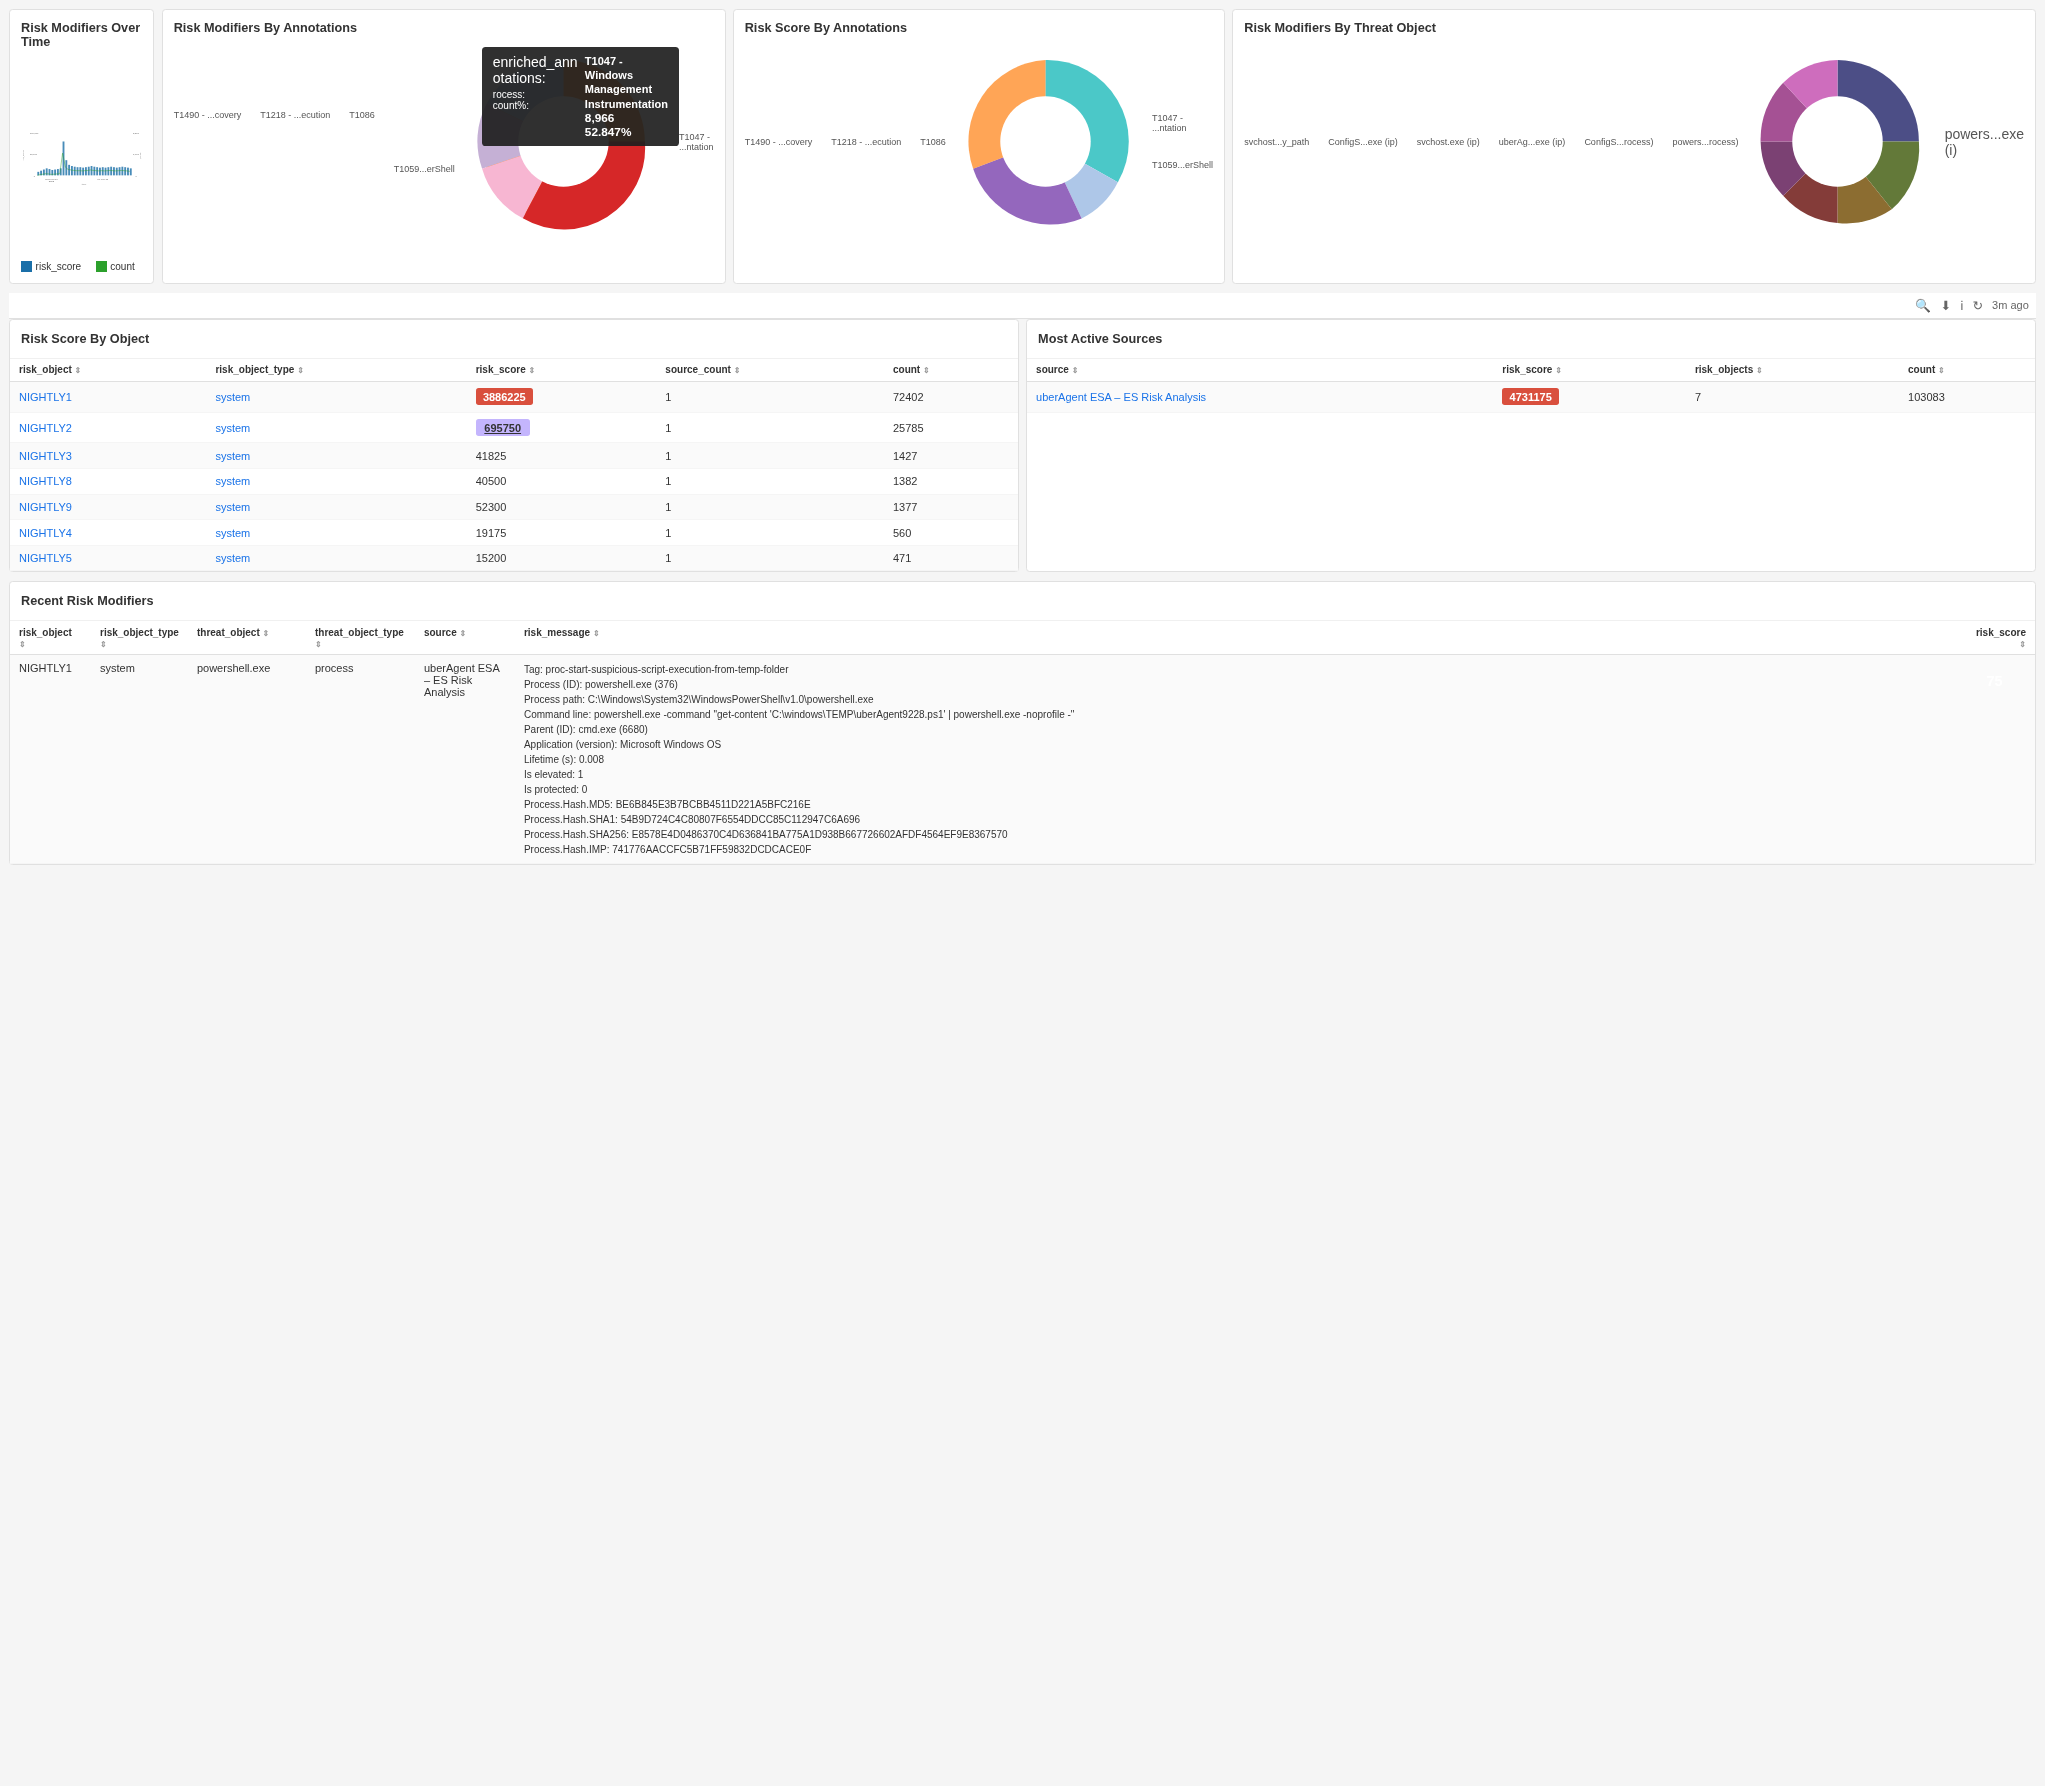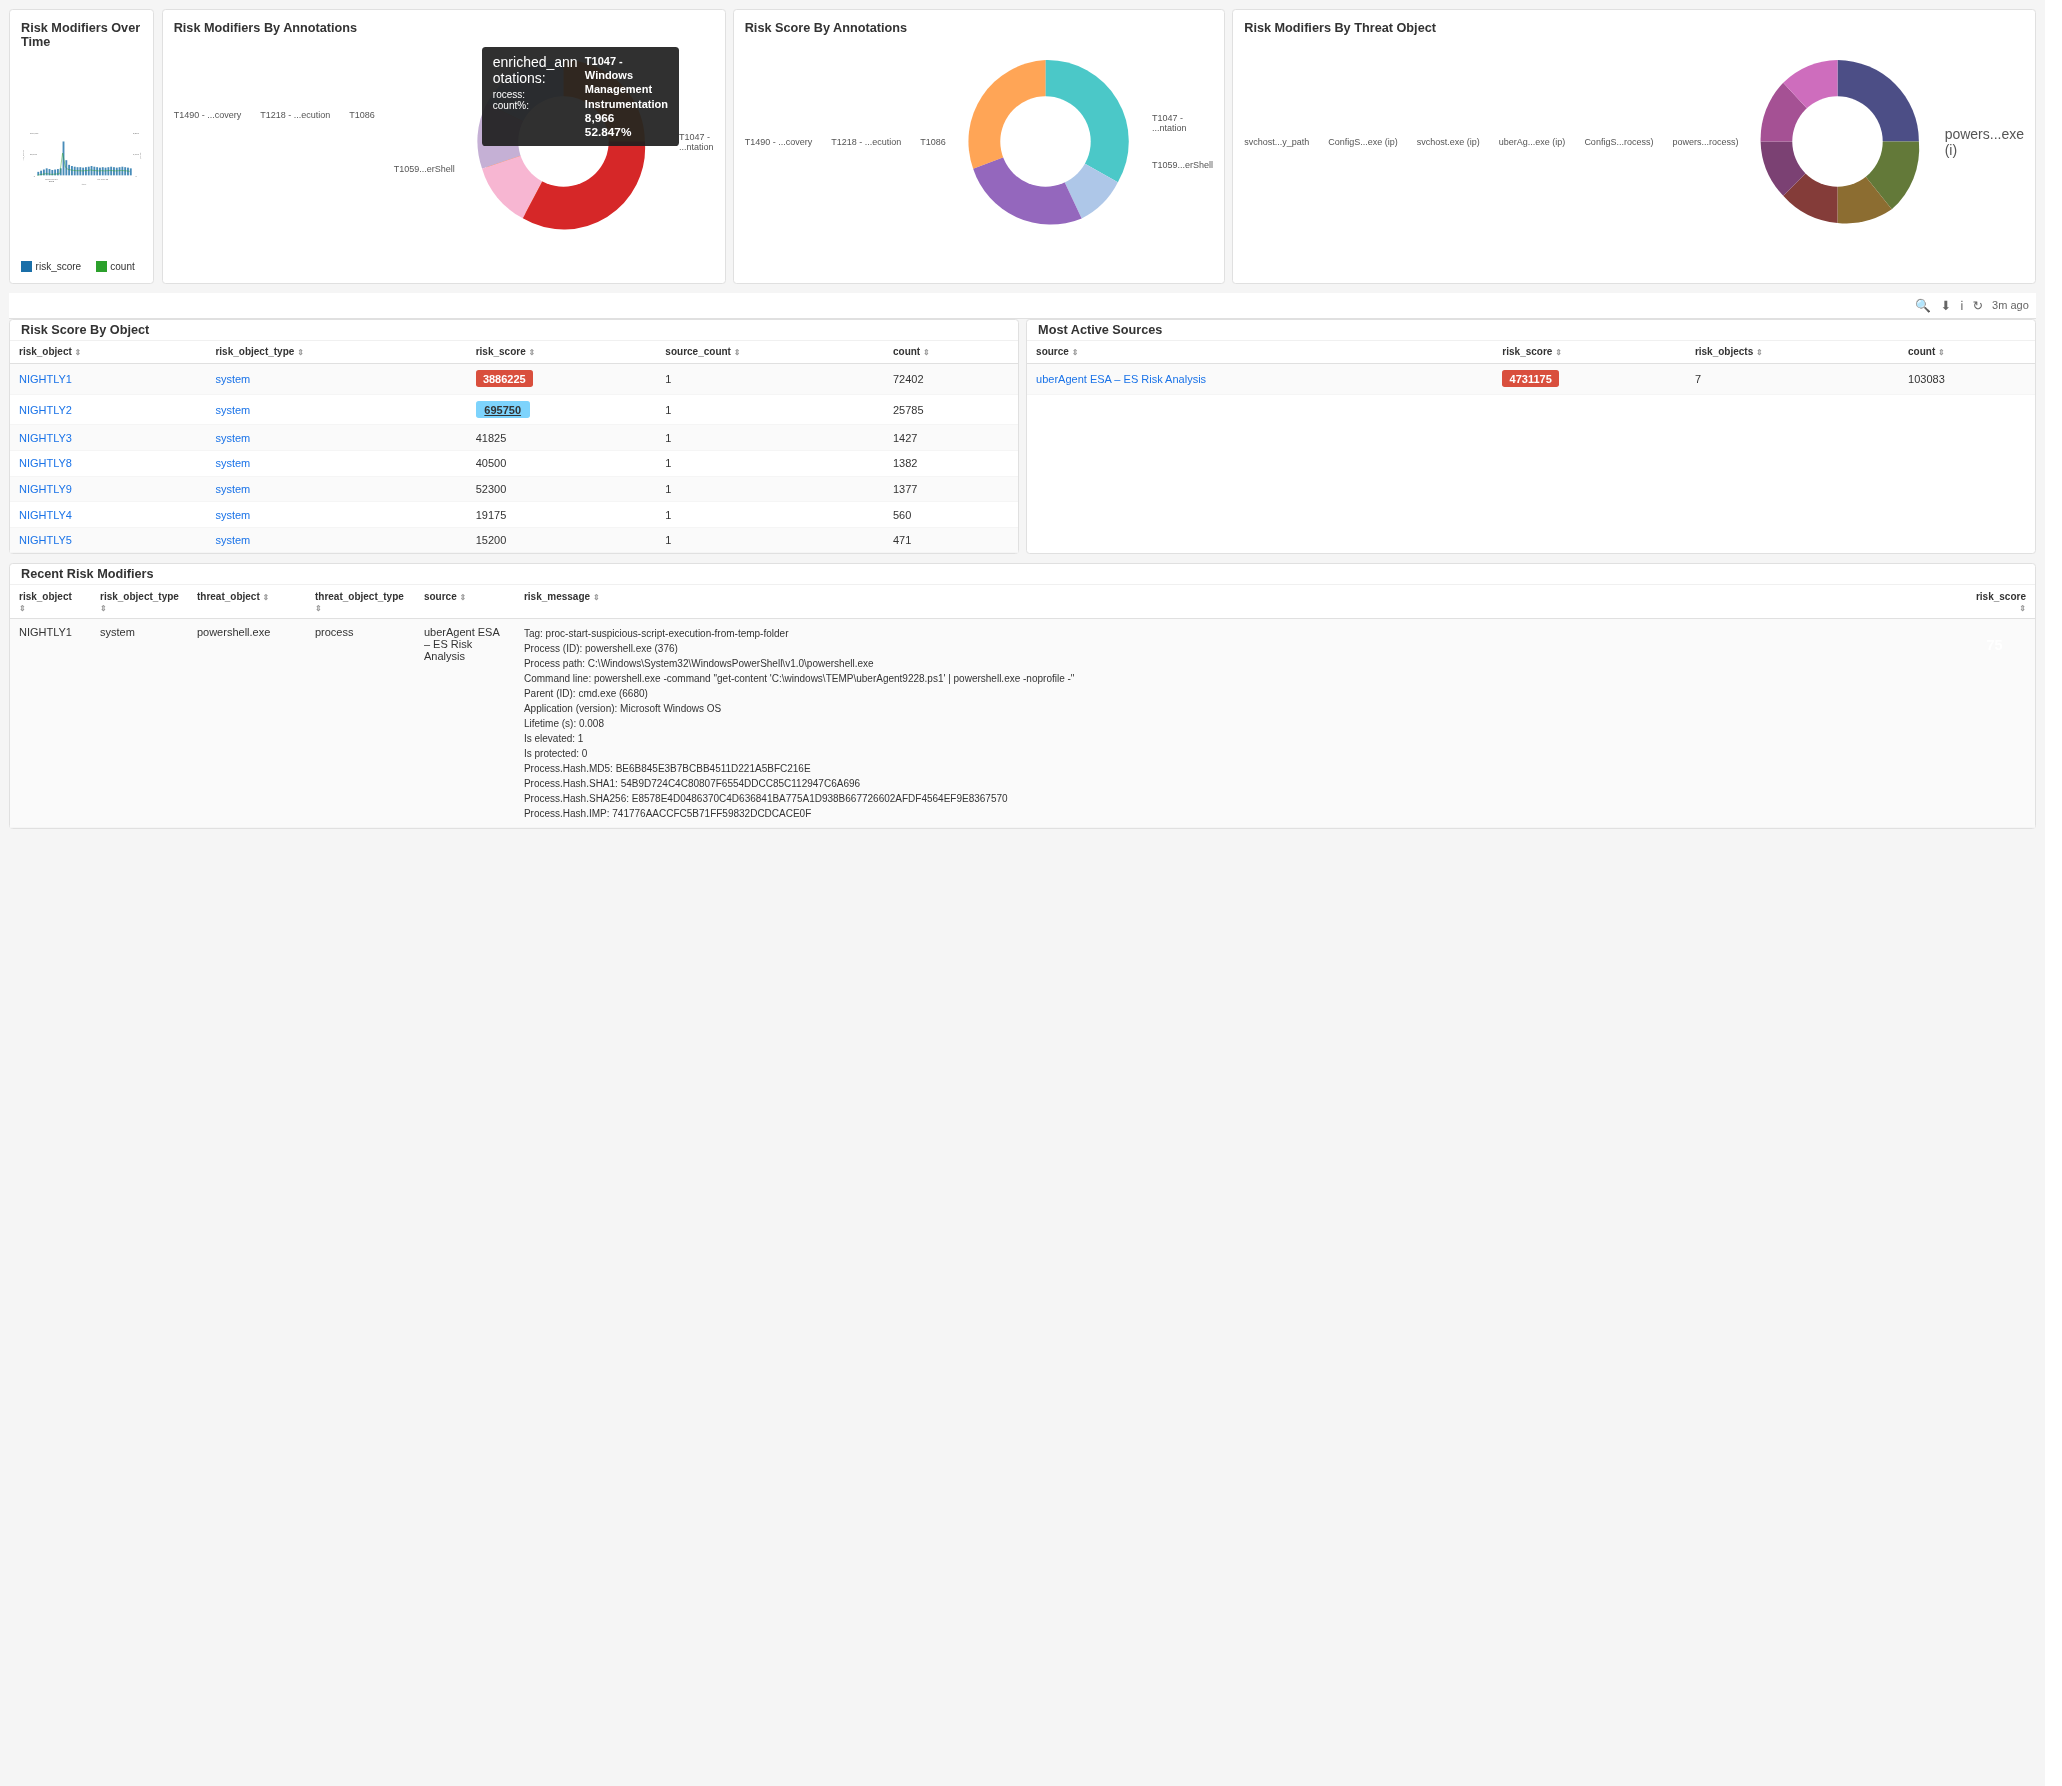--- a/index.html
+++ b/index.html
@@ -103,21 +103,21 @@
     }
     .table-panel {
       background: #fff;
       border: 0.9px solid #e0e0e0;
       border-radius: 3.6px;
       flex: 1;
     }
     .panel-title {
       font-size: 12.7px;
       font-weight: 600;
-      padding: 3px 11px;
+      padding: 12px 11px;
       color: #333;
       border-bottom: 0.9px solid #f0f0f0;
     }
     table {
       width: 100%;
       border-collapse: collapse;
     }
     th {
       background: #fff;
       padding: 5.4px 9px;
@@ -145,21 +145,21 @@
     }
     .score-cell {
       font-weight: 600;
       padding: 2.7px 7.2px;
       border-radius: 2.7px;
       display: inline-block;
       min-width: 54px;
       text-align: center;
     }
     .score-high { background: #d94f3d; color: #fff; }
-    .score-med { background: #7dd3fc; color: #333; text-decoration: underline; }
+    .score-med { background: #c4b5fd; color: #333; text-decoration: underline; }
     
     .bottom-section {
       background: #fff;
       border: 0.9px solid #e0e0e0;
       border-radius: 3.6px;
     }
     .recent-table th, .recent-table td {
       vertical-align: top;
     }
     .risk-message-cell {

